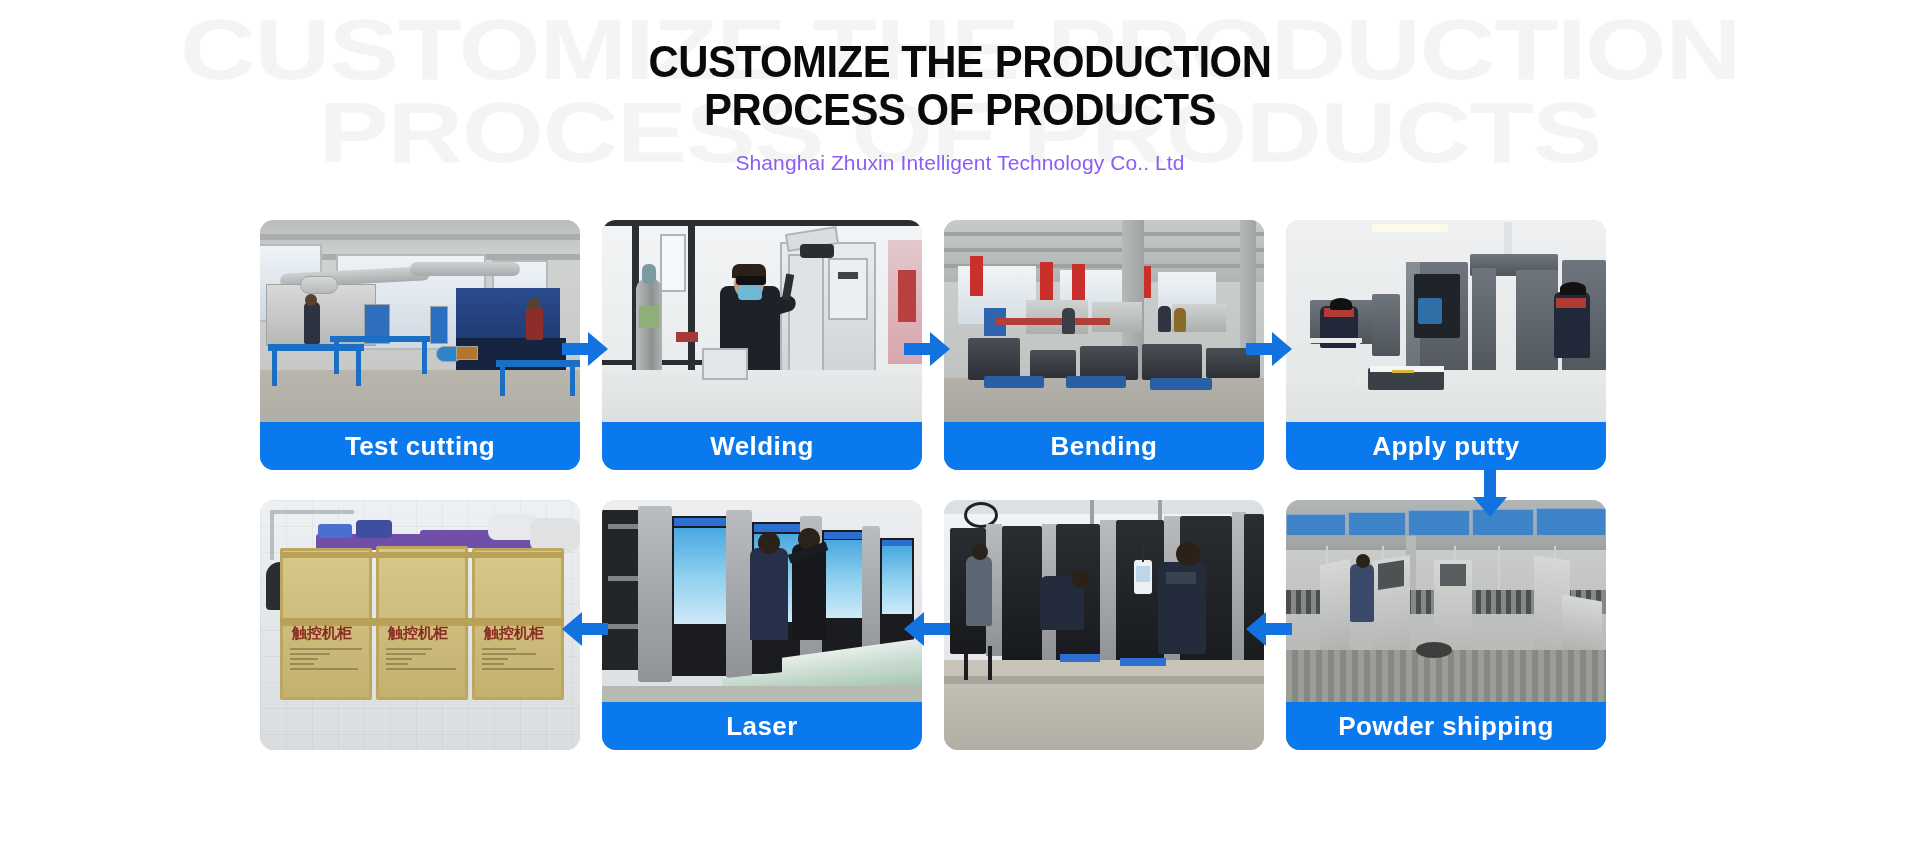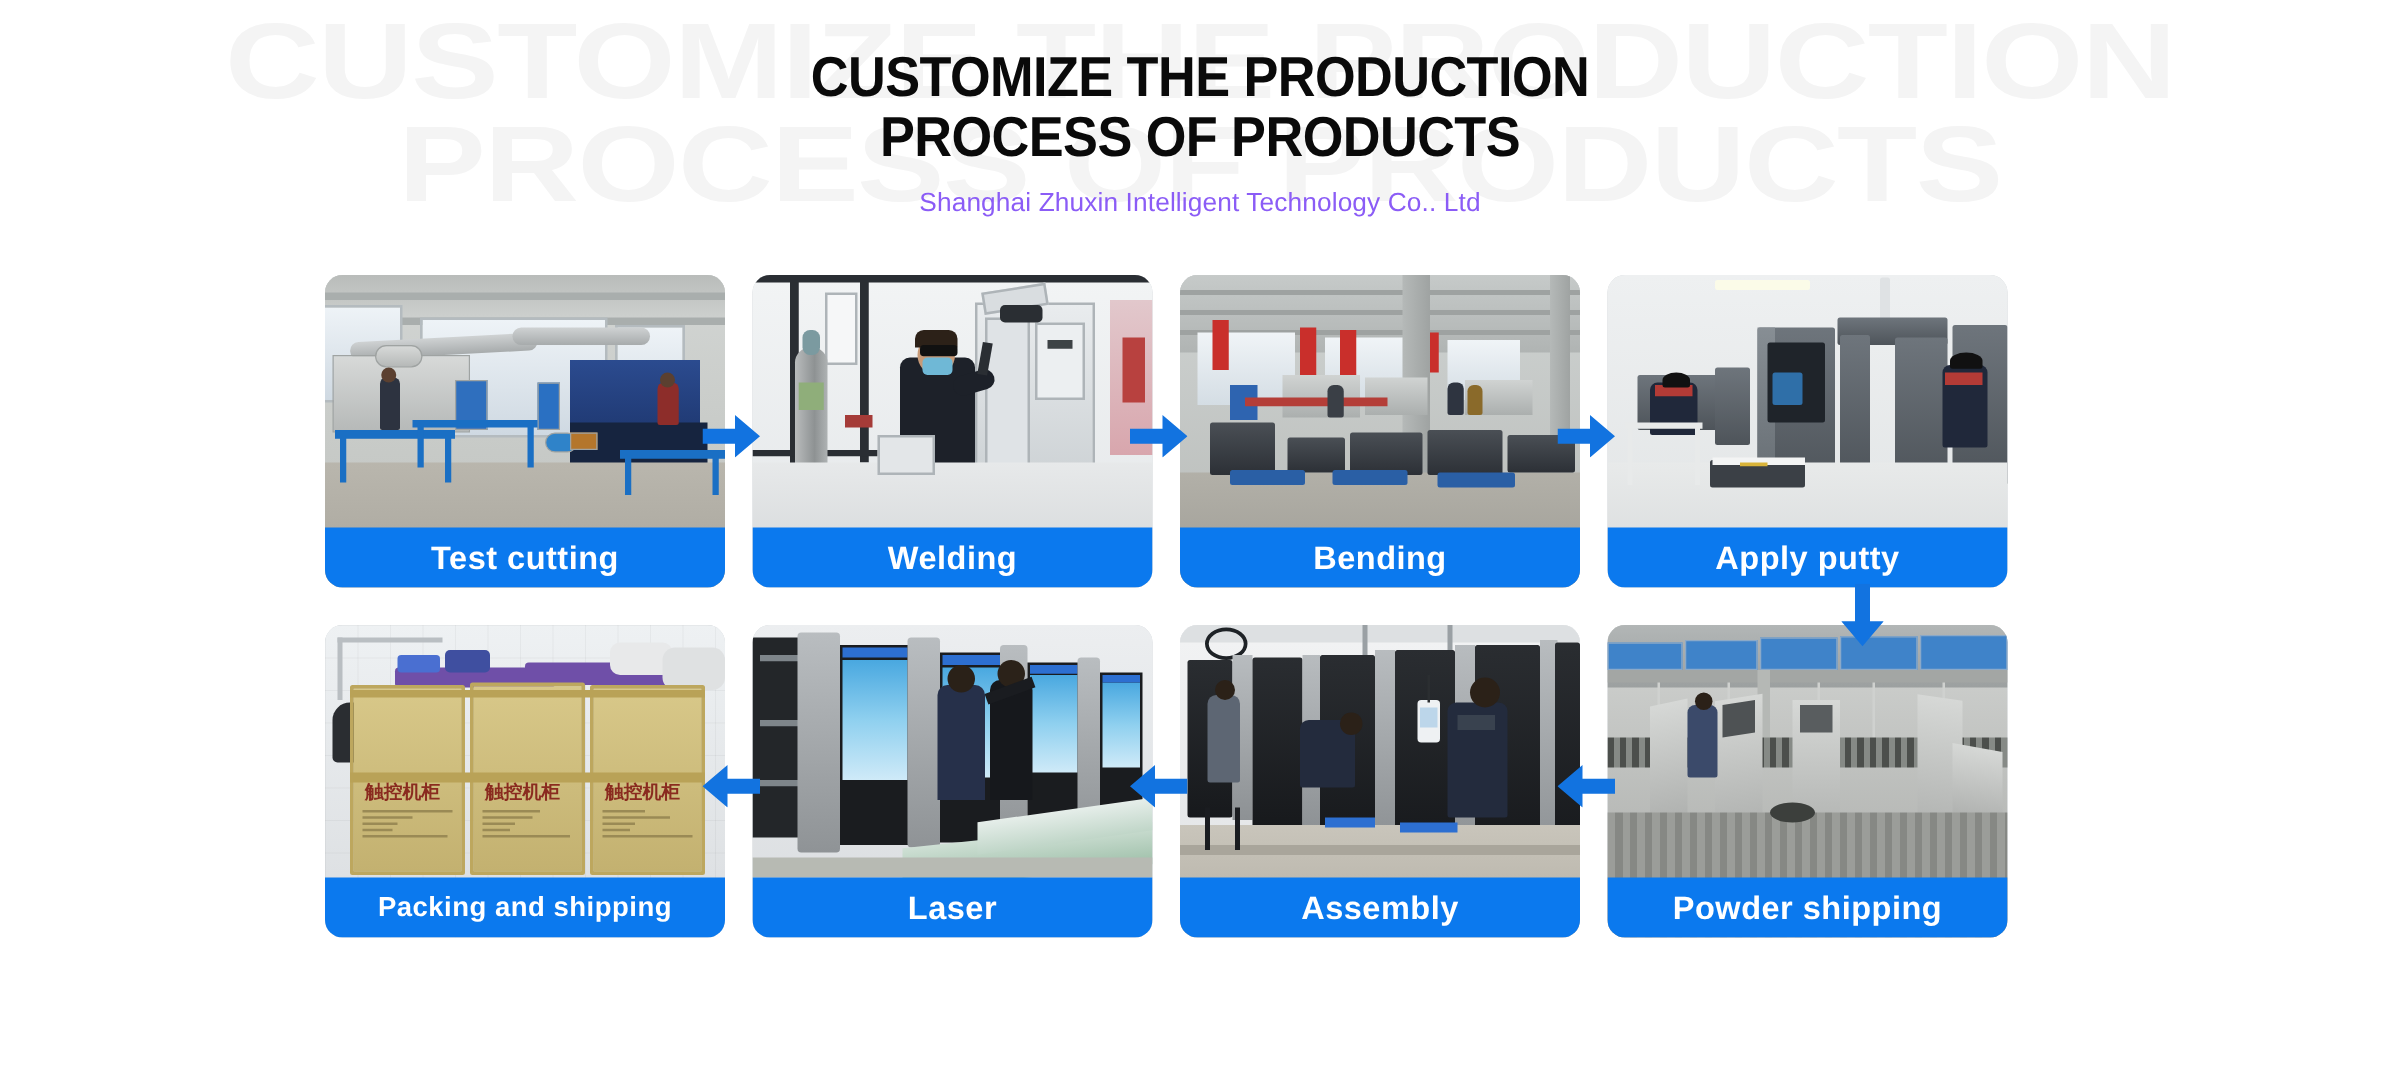--- a/index.html
+++ b/index.html
@@ -393,21 +393,20 @@
               <i style="width:70px"></i>
             </div>
           <div class="pk-lines" style="left:222px;top:148px;width:72px;">
               <i style="width:34px"></i>
               <i style="width:54px"></i>
               <i style="width:26px"></i>
               <i style="width:22px"></i>
               <i style="width:72px"></i>
             </div>
         </div>
-        <div class="label sm">Packing and shipping</div>
       </div>
 
       <div class="card">
         <div class="photo">
           <div class="ts-bg"></div>
           <div class="ts-dark" style="left:0;top:10px;width:44px;height:160px;background:#232629;"></div>
           <div class="ts-dark" style="left:6px;top:24px;width:32px;height:5px;background:#7e858a;"></div>
           <div class="ts-dark" style="left:6px;top:76px;width:32px;height:5px;background:#7e858a;"></div>
           <div class="ts-dark" style="left:6px;top:124px;width:32px;height:5px;background:#7e858a;"></div>
 
@@ -476,21 +475,20 @@
           <div class="as-head" style="left:232px;top:42px;width:24px;height:24px;"></div>
           <div style="position:absolute;left:222px;top:72px;width:30px;height:12px;background:#39424f;"></div>
 
           <div class="as-floor"></div>
           <div style="position:absolute;left:0;top:176px;width:320px;height:8px;background:#a9a59b;"></div>
           <div style="position:absolute;left:20px;top:146px;width:4px;height:34px;background:#1a1c20;"></div>
           <div style="position:absolute;left:44px;top:146px;width:4px;height:34px;background:#1a1c20;"></div>
           <div style="position:absolute;left:116px;top:154px;width:40px;height:8px;background:#2d6fd1;"></div>
           <div style="position:absolute;left:176px;top:158px;width:46px;height:8px;background:#2d6fd1;"></div>
         </div>
-        <div class="label">Assembly</div>
       </div>
 
       <div class="card">
         <div class="photo">
           <div class="pc-booth"></div>
           <div class="pc-top"></div>
           <div class="pc-bluepanel" style="left:0;top:14px;width:60px;height:22px;"></div>
           <div class="pc-bluepanel" style="left:62px;top:12px;width:58px;height:24px;"></div>
           <div class="pc-bluepanel" style="left:122px;top:10px;width:62px;height:26px;"></div>
           <div class="pc-bluepanel" style="left:186px;top:9px;width:62px;height:27px;"></div>

